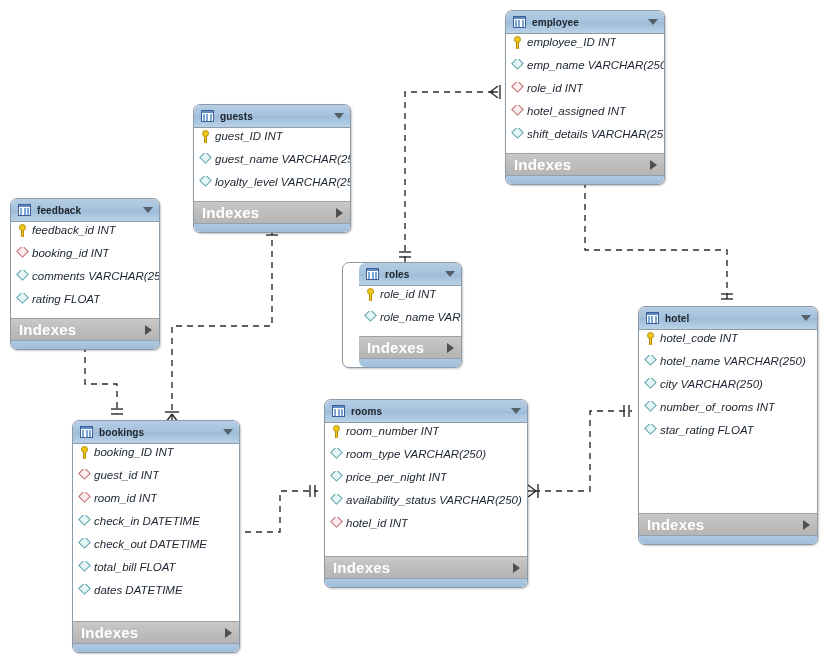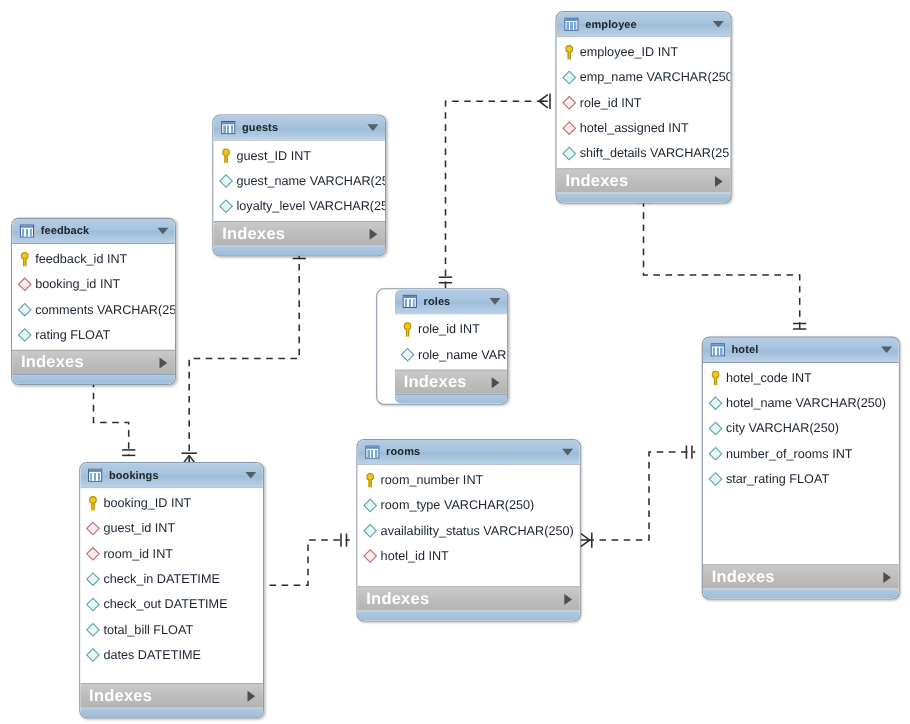--- a/index.html
+++ b/index.html
@@ -93,24 +93,25 @@
     flex: none;
     margin-left: 4px;
   }
   .tb-fields {
     background: #ffffff;
     padding: 2px 0 2px 0;
   }
   .field-row {
     height: 23px;
     display: flex;
-    align-items: center;
+    align-items: flex-start;
     padding-left: 6px;
     white-space: nowrap;
     overflow: hidden;
+    font-style: italic;
   }
   .field-label {
     font-size: 11.5px;
     color: #1b2430;
     margin-left: 5px;
     overflow: hidden;
     text-overflow: clip;
     white-space: nowrap;
   }
   .ico-key {
@@ -480,20 +481,24 @@
           <div class="field-row">
             <span class="ico-key"></span>
             <span class="field-label">room_number INT</span>
           </div>
           <div class="field-row">
             <span class="ico-diamond"></span>
             <span class="field-label">room_type VARCHAR(250)</span>
           </div>
           <div class="field-row">
             <span class="ico-diamond"></span>
+            <span class="field-label">price_per_night INT</span>
+          </div>
+          <div class="field-row">
+            <span class="ico-diamond"></span>
             <span class="field-label">availability_status VARCHAR(250)</span>
           </div>
           <div class="field-row">
             <span class="ico-diamond fk"></span>
             <span class="field-label">hotel_id INT</span>
           </div>
         </div>
         <div class="filler" style="height: 14px;"></div>
         <div class="tb-indexes">
           <span class="lbl">Indexes</span>

